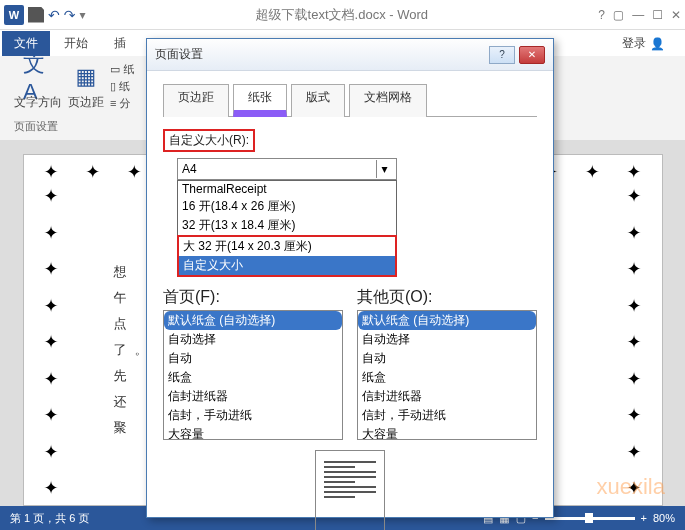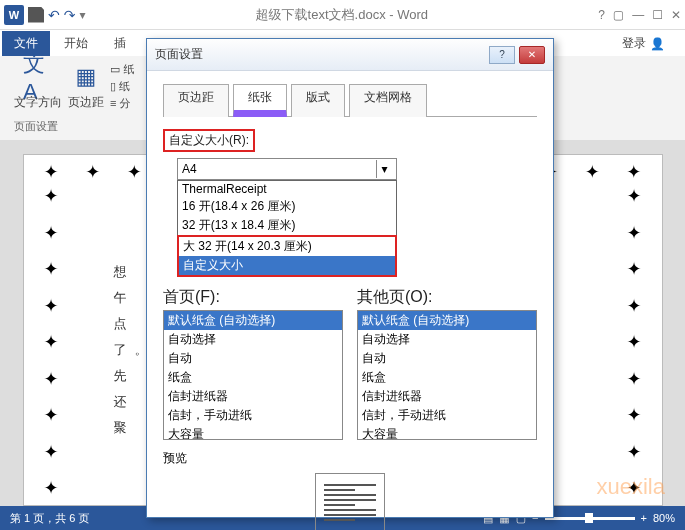--- a/index.html
+++ b/index.html
@@ -64,21 +64,21 @@
 .dropdown-list { width: 220px; border: 1px solid #666; background: #fff; }
 .dropdown-list .item { padding: 1px 4px; font-size: 12px; }
 .dropdown-list .item.sel { background: #3a76c8; color: #fff; }
 .red-box { border: 2px solid #d22; }
 
 .tray-cols { display: flex; gap: 14px; margin-top: 10px; }
 .tray-col { flex: 1; }
 .tray-label { font-size: 16px; color: #222; }
 .tray-list { width: 100%; height: 130px; border: 1px solid #888; margin-top: 2px; overflow: auto; background: #fff; }
 .tray-list .item { padding: 1px 4px; font-size: 12px; }
-.tray-list .item.sel { background: #3a76c8; color: #fff; }
+.tray-list .item.sel { background: #3a76c8; color: #fff; border-radius: 6px; }
 
 .preview-area { margin-top: 10px; }
 .preview-box { width: 70px; height: 90px; border: 1px solid #888; margin: 6px auto 0; padding: 10px 8px; display: flex; flex-direction: column; gap: 3px; }
 .preview-box .ln { height: 2px; background: #555; }
 .preview-box .sh { width: 60%; }
 
 .watermark { position: absolute; right: 20px; bottom: 30px; color: rgba(255,160,80,0.5); font-size: 22px; pointer-events: none; }
 </style>
 </head>
 <body>
@@ -255,21 +255,20 @@
             <div class="item">纸盒</div>
             <div class="item">信封进纸器</div>
             <div class="item">信封，手动进纸</div>
             <div class="item">大容量</div>
 
           </div>
         </div>
       </div>
 
       <div class="preview-area">
-        <div>预览</div>
         <div class="preview-box">
           <div class="ln"></div>
             <div class="ln sh"></div>
             <div class="ln"></div>
             <div class="ln"></div>
             <div class="ln sh"></div>
             <div class="ln"></div>
             <div class="ln"></div>
             <div class="ln sh"></div>
         </div>

